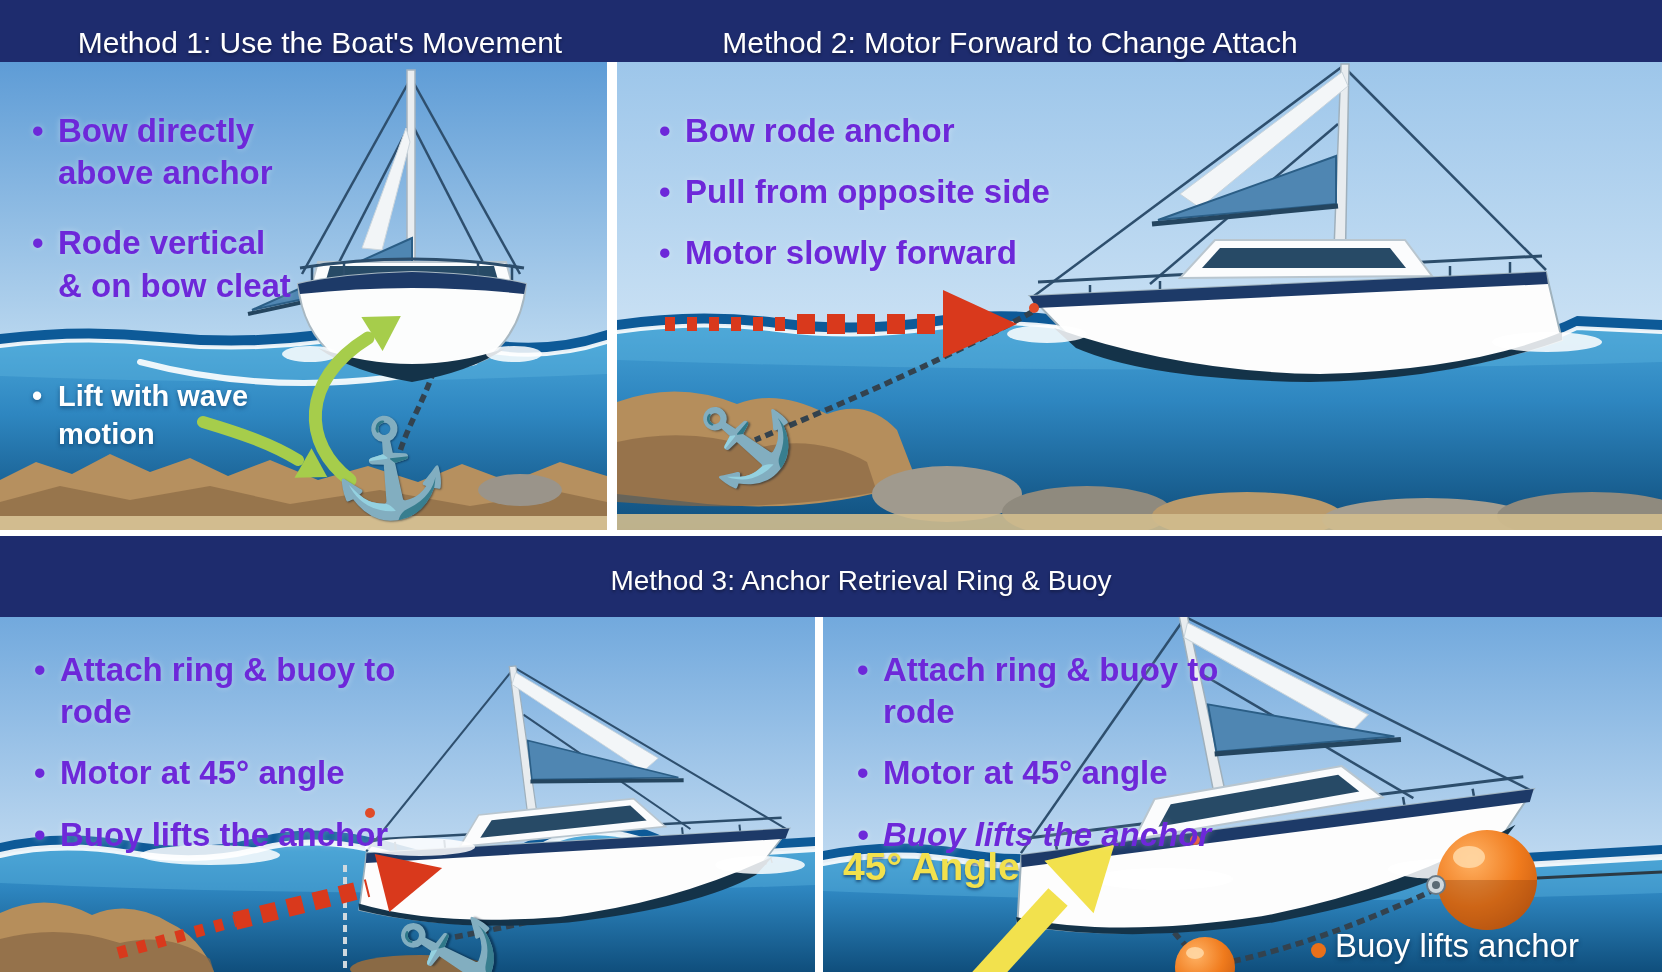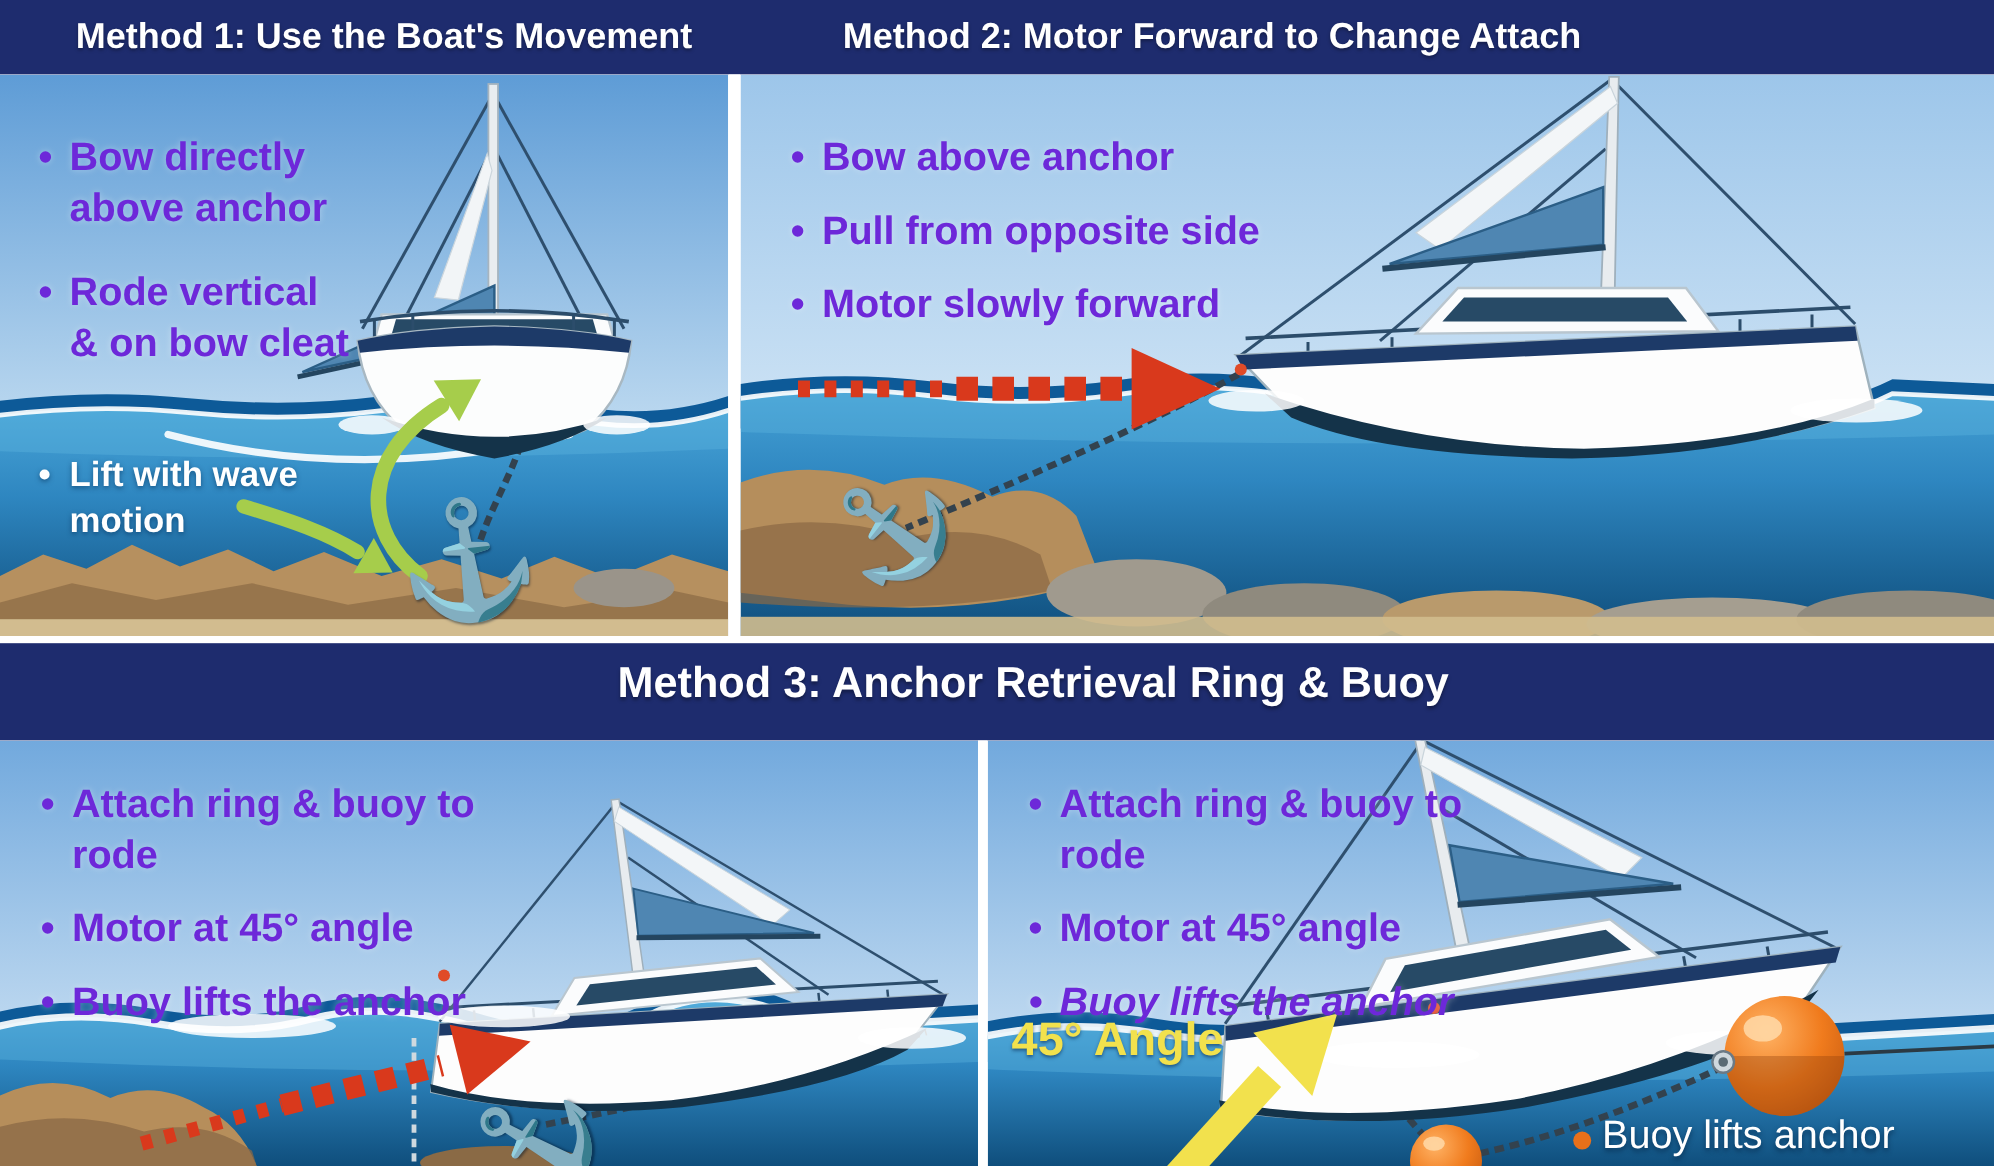--- a/index.html
+++ b/index.html
@@ -1,20 +1,20 @@
 <!DOCTYPE html>
 <html><head>
 <meta charset="utf-8">
 <style>
   html,body{margin:0;padding:0;background:#ffffff;}
   #stage{position:relative;width:1662px;height:972px;overflow:hidden;
          font-family:"Liberation Sans",sans-serif;background:#fff;}
   .bar{position:absolute;background:#1e2c6e;}
   .title{position:absolute;display:flex;align-items:center;justify-content:center;
-         color:#fff;font-weight:700;text-shadow:0 2px 3px rgba(0,0,0,.35);}
+         color:#fff;font-weight:400;text-shadow:0 2px 3px rgba(0,0,0,.35);margin-top:12px;}
   .panel{position:absolute;overflow:hidden;}
   .panel svg{position:absolute;left:0;top:0;display:block;}
   .divider{position:absolute;background:#ffffff;}
   .bullets{position:absolute;color:#6d28d9;font-weight:700;font-size:33px;line-height:1.28;
            text-shadow:0 0 6px rgba(255,255,255,.35);}
   .bullet{position:relative;padding-left:30px;margin-bottom:19px;}
   .bullet::before{content:"•";position:absolute;left:4px;}
   .italic{font-style:italic;}
   .p1 .bullet:nth-child(1){max-width:280px;}
   .p1 .bullet:nth-child(2){max-width:235px;margin-top:28px;}
@@ -178,30 +178,30 @@
       <ellipse class="foam" cx="430" cy="272" rx="40" ry="9"></ellipse>
       <ellipse class="foam" cx="930" cy="280" rx="55" ry="10"></ellipse>
 
       <g>
         <line x1="48" y1="262" x2="180" y2="262" stroke="#d9391c" stroke-width="14" stroke-dasharray="10 12"></line>
         <line x1="180" y1="262" x2="322" y2="262" stroke="#d9391c" stroke-width="20" stroke-dasharray="18 12"></line>
         <polygon points="0,-34 74,0 0,34" fill="#d9391c" transform="translate(326,262)"></polygon>
       </g>
     </svg>
     <div class="bullets" style="left:38px;top:48px;width:430px;">
-      <div class="bullet">Bow above anchor</div>
+      <div class="bullet">Bow rode anchor</div>
       <div class="bullet">Pull from opposite side</div>
       <div class="bullet">Motor slowly forward</div>
     </div>
     <span class="anchor-glyph" style="left:72px;top:336px;font-size:86px;transform:rotate(-52deg);color:#27567f;">⚓</span>
   </div>
 
   <div class="divider" style="left:0;top:530px;width:1662px;height:6px;"></div>
   <div class="bar" style="left:0;top:536px;width:1662px;height:81px;"></div>
-  <div class="title" style="left:60px;top:536px;width:1602px;height:66px;font-size:36px;justify-content:center;">Method 3: Anchor Retrieval Ring &amp; Buoy</div>
+  <div class="title" style="left:60px;top:536px;width:1602px;height:66px;font-size:28px;justify-content:center;">Method 3: Anchor Retrieval Ring &amp; Buoy</div>
 
   <div class="panel" style="left:0;top:617px;width:815px;height:355px;">
     <svg width="815" height="355" viewBox="0 0 815 355">
       <rect width="815" height="355" fill="url(#g-sky3)"></rect>
       <path d="M0,226 Q60,212 130,224 T260,220 T400,228 T540,218 T680,228 L815,220 L815,260 L0,260 Z" fill="#0d5a98"></path>
       <path d="M0,238 Q60,224 130,236 T260,232 T400,240 T540,230 T680,240 L815,232 L815,355 L0,355 Z" fill="url(#g-water)"></path>
       <path d="M0,238 Q60,224 130,236 T260,232 T400,240 T540,230 T680,240 L815,232 L815,268 Q400,284 0,266 Z" fill="#5cb5de" opacity="0.4"></path>
       <path class="crest" d="M0,238 Q60,224 130,236 T260,232 T400,240 T540,230 T680,240 L815,232" stroke-width="6"></path>
       <ellipse class="foam" cx="210" cy="238" rx="70" ry="10"></ellipse>
       <ellipse class="foam" cx="490" cy="242" rx="80" ry="12"></ellipse>

